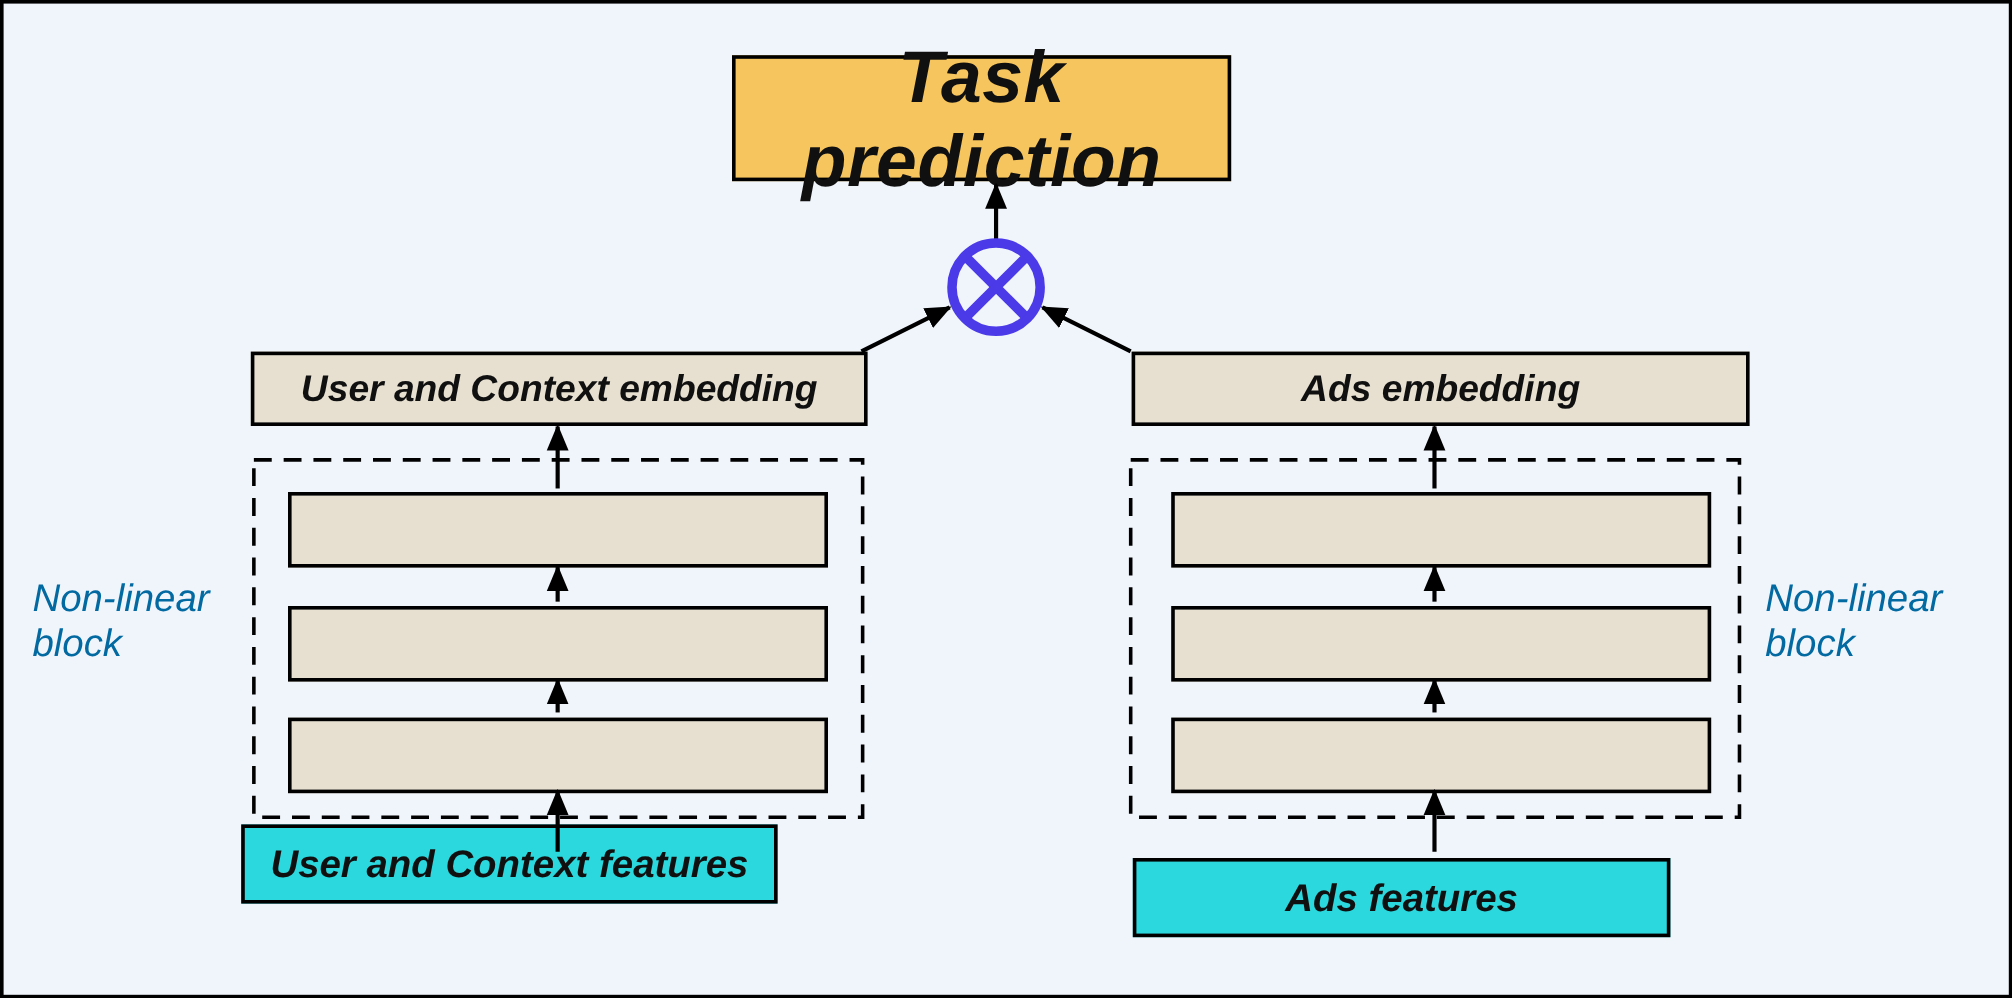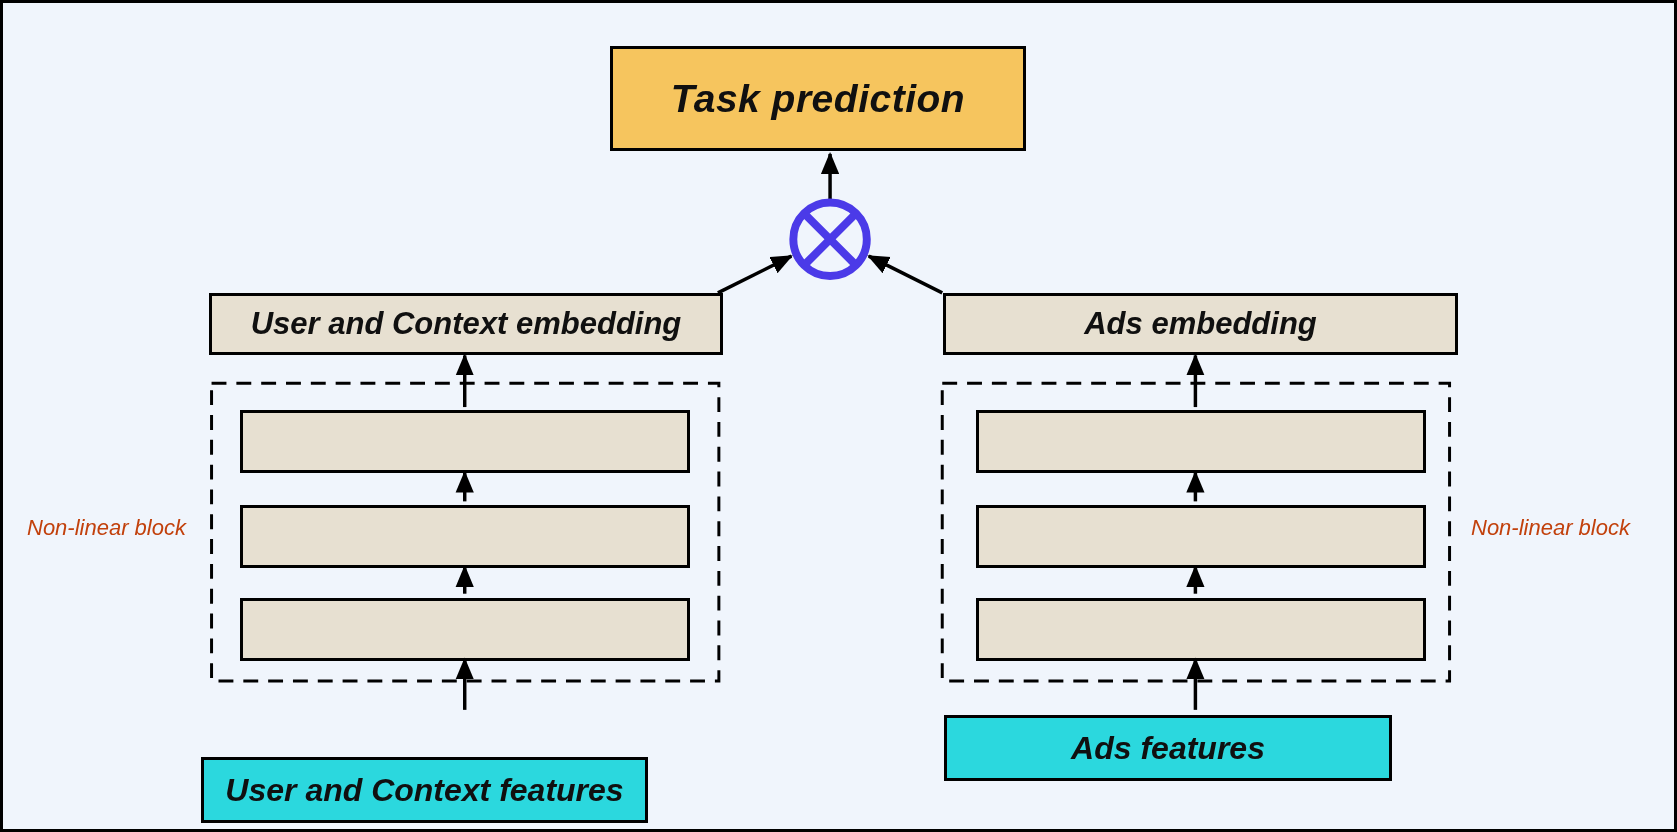--- a/index.html
+++ b/index.html
@@ -30,21 +30,21 @@
     align-items: center;
     justify-content: center;
     text-align: center;
     color: #101010;
     font-style: italic;
   }
 
   .task-box {
     left: 607px; top: 43px; width: 416px; height: 105px;
     background: var(--task-box);
-    font-size: 39px;
+    font-size: 61px;
     font-weight: 800;
     letter-spacing: 0.5px;
   }
 
   .embedding-box {
     background: var(--neutral-box);
     font-size: 31px;
     font-weight: 700;
   }
   .embedding-left  { left: 206px; top: 290px; width: 514px; height: 62px; }
@@ -60,31 +60,31 @@
   .tr { left: 973px; }
   .row1 { top: 407px; }
   .row2 { top: 502px; }
   .row3 { top: 595px; }
 
   .features-box {
     background: var(--features-box);
     font-size: 32px;
     font-weight: 700;
   }
-  .features-left  { left: 198px; top: 754px; width: 447px; height: 66px; }
+  .features-left  { left: 198px; top: 684px; width: 447px; height: 66px; }
   .features-right { left: 941px; top: 712px; width: 448px; height: 66px; }
 
   .nl-label {
     position: absolute;
-    top: 506px;
+    top: 476px;
     width: 180px;
     font-style: italic;
-    font-size: 22px;
+    font-size: 32px;
     line-height: 38px;
-    color: #c2410c;
+    color: #0369a1;
   }
   .nl-left  { left: 24px; }
   .nl-right { left: 1468px; }
 
   .operator-label {
     position: absolute;
     left: 700px; top: 282px; width: 260px;
     text-align: center;
     font-style: italic;
     font-size: 28px;

